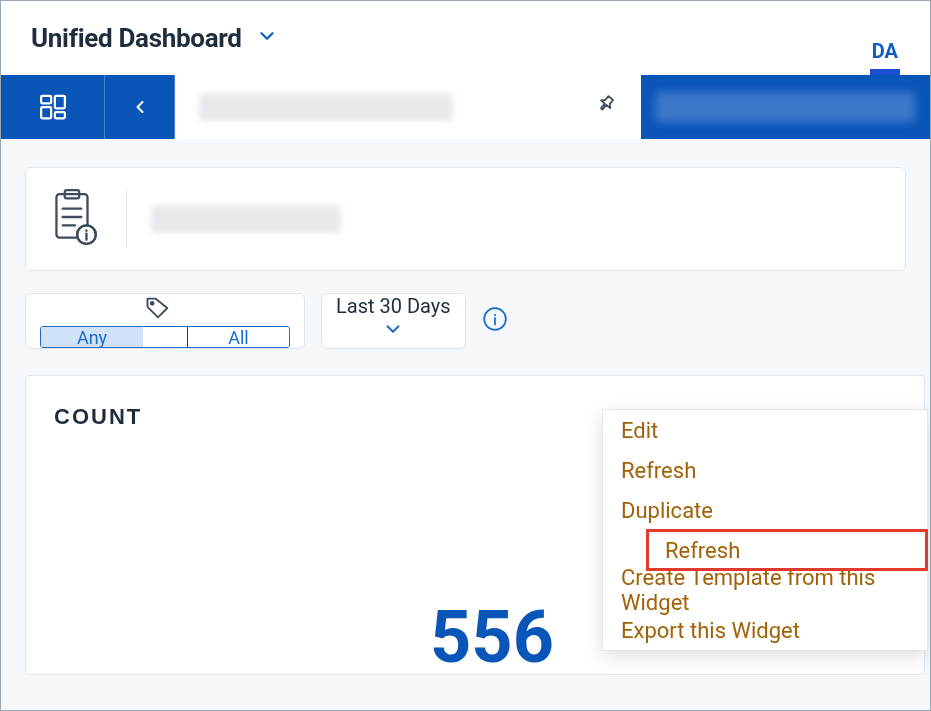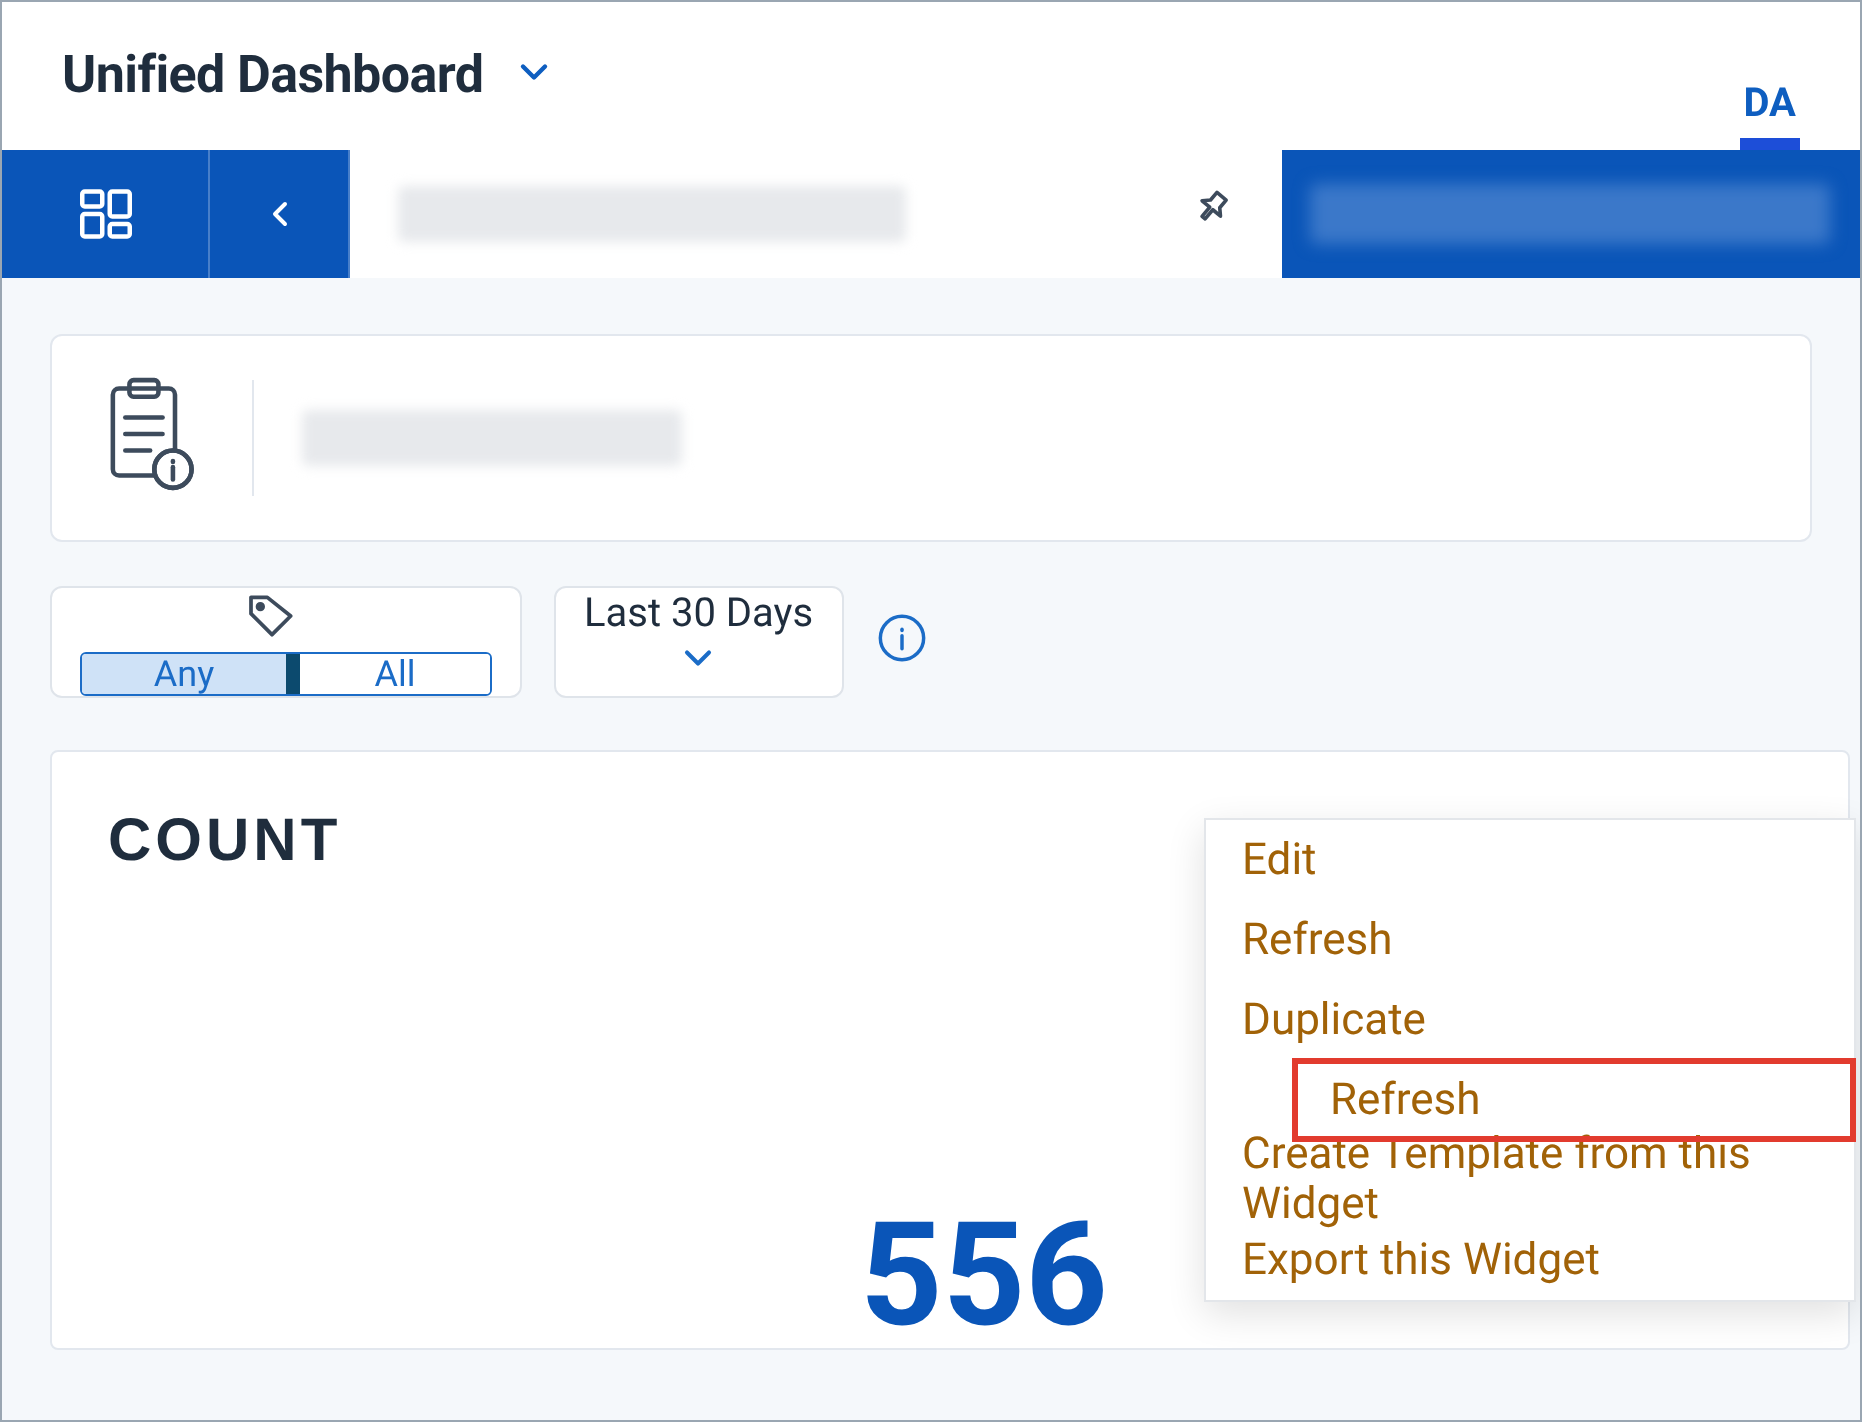--- a/index.html
+++ b/index.html
@@ -31,27 +31,27 @@
     .card-div { width:1px; height:58px; background:#e2e7ee; margin:0 24px 0 28px; }
     .card-blur { width:190px; height:28px; background:#e7e9ec; border-radius:3px; filter:blur(3px); }
 
     
     .filters { display:flex; align-items:center; gap:16px; padding:0 24px; }
     .filterbox { background:#fff; border:1px solid #dfe4ea; border-radius:6px; height:56px; display:flex; align-items:center; padding:0 14px;flex-direction:column; }
     .tag-icon { color:#3d4b5c; margin-right:14px; }
     .segwrap { display:flex; border:1px solid #1b6cc7; border-radius:3px; overflow:hidden; height:32px; }
     .seg { width:102px; display:flex; align-items:center; justify-content:center; font-size:18px; color:#1b6cc7; background:#fff; cursor:pointer; }
     .seg.active { background:#cfe2f7; }
-    .seg + .seg { border-left:7px solid #0c4a6e; }
+    .seg + .seg { border-left:1px solid #0c4a6e;margin-left:44px; }
     .datebox { gap:0; color:#1f2d3d; font-size:20px; }
     .info-icon { color:#1b6cc7; }
 
     
     .widget { margin:26px 0 0 24px; background:#fff; border:1px solid #e2e7ee; border-radius:4px; height:300px; padding:28px 28px 0 28px; position:relative; width:900px; }
-    .widget-title { font-size:30px; font-weight:700; letter-spacing:2px; color:#1f2d3d; font-family:"Arial Narrow",Arial,sans-serif; }
+    .widget-title { font-size:22px; font-weight:700; letter-spacing:2px; color:#1f2d3d; font-family:"Arial Narrow",Arial,sans-serif; }
     .big-number { position:absolute; left:50%; transform:translateX(-50%); bottom:-6px; font-size:72px; font-weight:700; color:#0a55b8;margin-left:17px; }
 
     
     .context-menu { position:absolute; right:2px; top:408px; width:326px; background:#fff; border:1px solid #e3e6ea; box-shadow:0 6px 18px rgba(0,0,0,0.12); }
     .menu-item { height:40px; display:flex; align-items:center; padding:0 18px; font-size:22px; color:#a16207; cursor:pointer; }
     .menu-item.hl { outline:3px solid #e23b2e; outline-offset:-2px;margin-left:44px; }
   </style>
 </head>
 <body>
 

